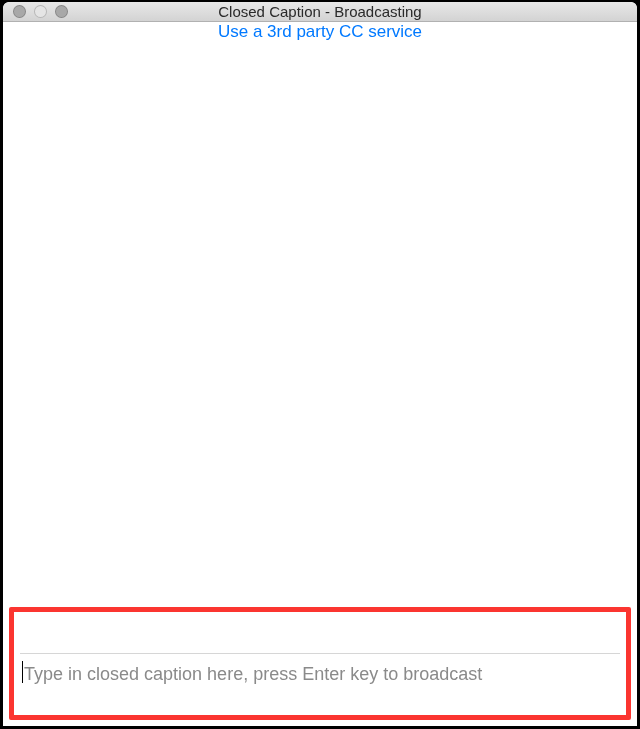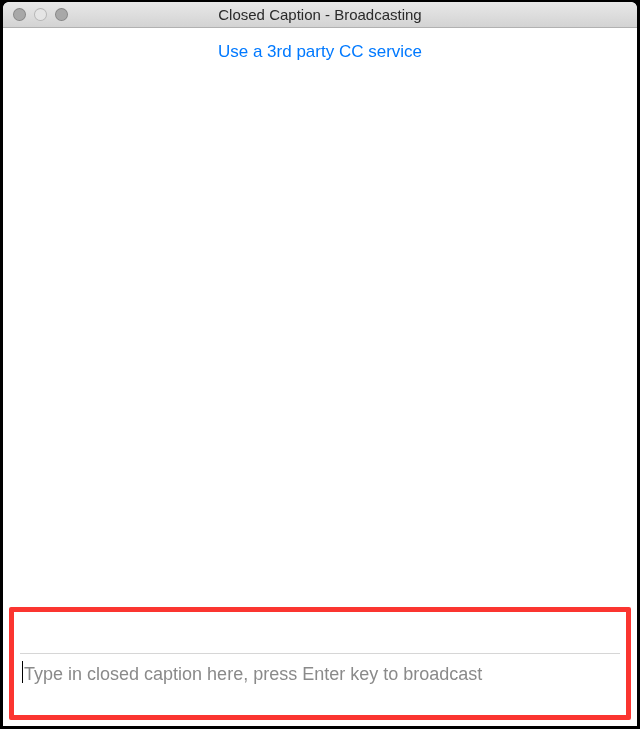--- a/index.html
+++ b/index.html
@@ -19,21 +19,21 @@
       height: 724px;
       margin: 2px auto 0;
       background: #fff;
       border-radius: 6px 6px 0 0;
       box-shadow: 0 0 0 1px rgba(0,0,0,0.2);
       display: flex;
       flex-direction: column;
       overflow: hidden;
     }
     .titlebar {
-      height: 26px;
+      height: 20px;
       background: linear-gradient(to bottom, #e8e8e8 0%, #d3d3d3 100%);
       border-bottom: 1px solid #b1b1b1;
       display: flex;
       align-items: center;
       position: relative;
       border-radius: 6px 6px 0 0;
     }
     .traffic-lights {
       display: flex;
       gap: 8px;
@@ -64,21 +64,21 @@
       font-weight: 400;
     }
     .content {
       flex: 1;
       background: #fff;
       position: relative;
       display: flex;
       flex-direction: column;
     }
     .link-row {
-      padding-top: 14px;
+      padding-top: 0;
       text-align: center;
     }
     .cc-link {
       color: #0079ff;
       font-size: 17px;
       text-decoration: none;
       font-weight: 400;
     }
     .spacer {
       flex: 1;

